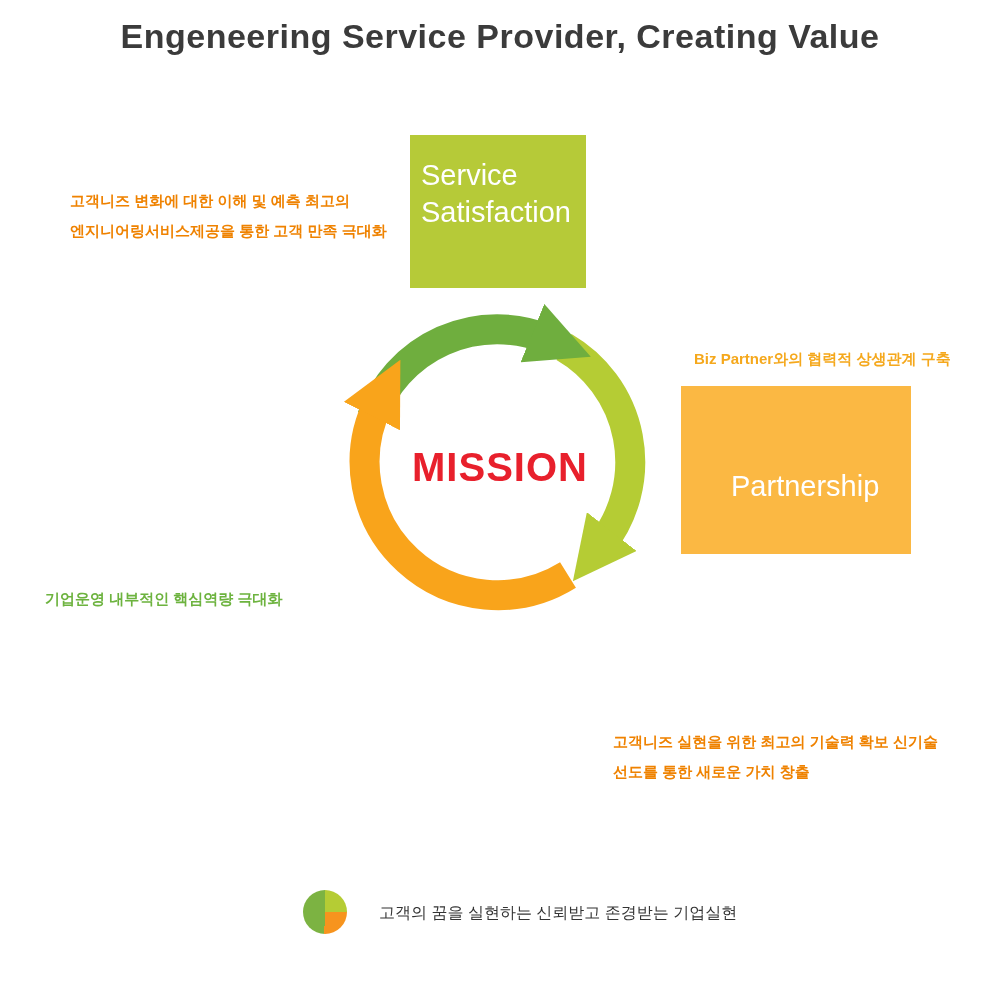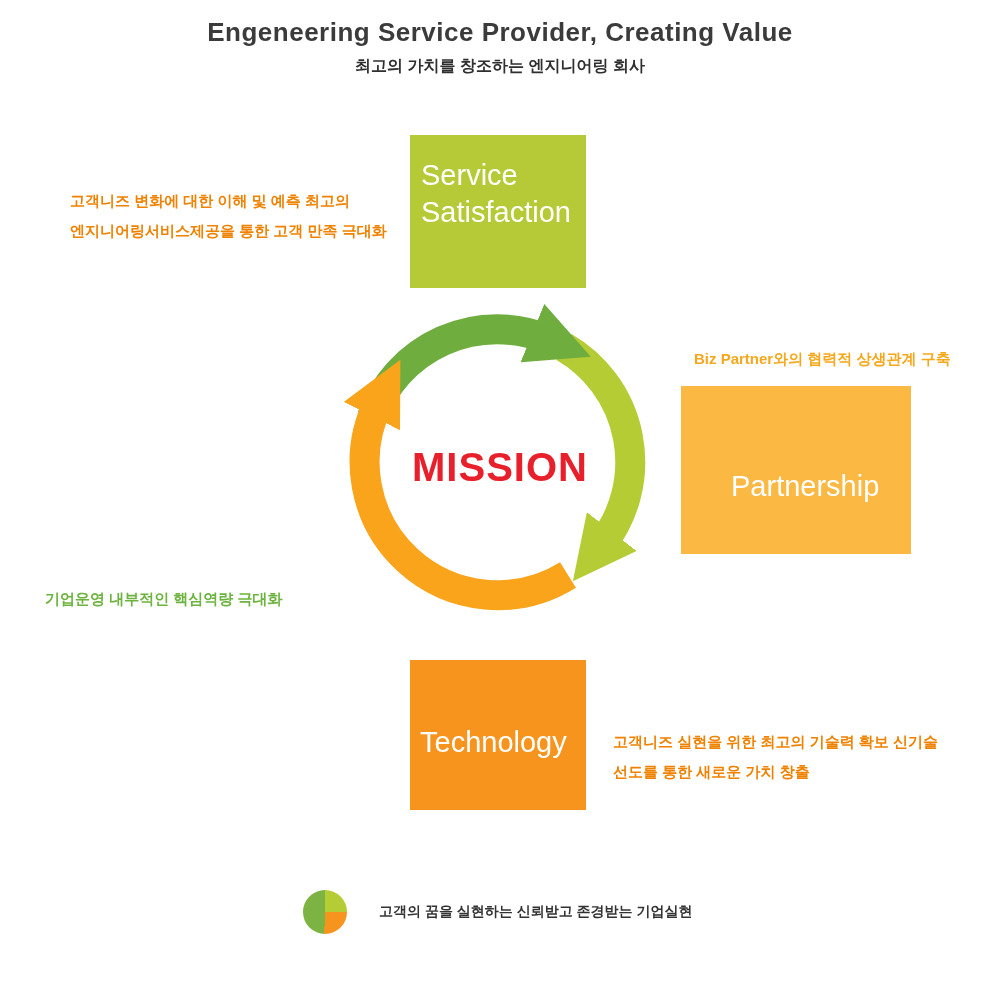--- a/index.html
+++ b/index.html
@@ -1,20 +1,20 @@
 <!DOCTYPE html>
 <html><head>
 <meta charset="utf-8">
 <style>
   html,body{margin:0;padding:0;background:#ffffff;}
   body{font-family:"Liberation Sans","DejaVu Sans",sans-serif;}
   .stage{position:relative;width:1000px;height:1000px;background:#ffffff;overflow:hidden;}
 
   .title{position:absolute;top:17px;left:0;width:100%;text-align:center;
-         font-size:26px;font-weight:bold;color:#3b3b3b;letter-spacing:0.5px;}
+         font-size:34px;font-weight:bold;color:#3b3b3b;letter-spacing:0.5px;}
   .subtitle{position:absolute;top:56px;left:0;width:100%;text-align:center;
          font-size:16px;font-weight:bold;color:#2f2f2f;}
 
   .block{position:absolute;color:#ffffff;}
   .block-label{font-size:29px;font-weight:normal;}
   .block-top{left:410px;top:135px;width:176px;height:153px;background:#b6ca38;}
   .block-top .block-label{padding:22px 0 0 11px;line-height:37px;}
   .block-right{left:681px;top:386px;width:230px;height:168px;background:#fbb843;}
   .block-right .block-label{padding:84px 0 0 50px;}
   .block-bottom{left:410px;top:660px;width:176px;height:150px;background:#f7941e;}
@@ -28,29 +28,28 @@
   .ann{position:absolute;font-size:15px;font-weight:bold;line-height:30px;}
   .ann-customer{left:58px;top:186px;color:#ef8200;margin-left:12px;}
   .ann-partnership{left:694px;top:344px;color:#f5a81c;}
   .ann-competency{left:45px;top:584px;color:#6db33f;}
   .ann-technology{left:613px;top:727px;color:#ef8200;width:390px;}
 
   .arrows{position:absolute;left:0;top:0;pointer-events:none;}
 
   .footer-icon{position:absolute;left:303px;top:890px;width:44px;height:44px;border-radius:50%;
     background:conic-gradient(#b5cc34 0 90deg,#f7941e 90deg 182deg,#7cb342 182deg 360deg);}
-  .footer-text{position:absolute;left:379px;top:903px;font-size:14px;font-weight:bold;color:#333333;}
+  .footer-text{position:absolute;left:379px;top:903px;font-size:16px;font-weight:normal;color:#333333;}
 </style>
 </head>
 <body>
 
 <div class="stage">
 
   <div class="title">Engeneering Service Provider, Creating Value</div>
-  <div class="subtitle">최고의 가치를 창조하는 엔지니어링 회사</div>
 
   <svg class="arrows" width="1000" height="1000" viewBox="0 0 1000 1000">
     <defs>
       <marker id="head-lime" viewBox="0 0 10 10" refX="2.5" refY="5" markerWidth="2.1" markerHeight="2.1" orient="auto">
         <path d="M0 0 L10 5 L0 10 Z" fill="#b5cc34"></path>
       </marker>
       <marker id="head-green" viewBox="0 0 10 10" refX="2.5" refY="5" markerWidth="2.1" markerHeight="2.1" orient="auto">
         <path d="M0 0 L10 5 L0 10 Z" fill="#6fae3e"></path>
       </marker>
       <marker id="head-orange" viewBox="0 0 10 10" refX="2.5" refY="5" markerWidth="2.1" markerHeight="2.1" orient="auto">
@@ -66,23 +65,20 @@
     <div class="block-label">
       <div>Service</div>
       <div>Satisfaction</div>
     </div>
   </div>
 
   <div class="block block-right">
     <div class="block-label">Partnership</div>
   </div>
 
-  <div class="block block-bottom">
-    <div class="block-label">Technology</div>
-  </div>
 
 
   <div class="mission">MISSION</div>
 
   <div class="ann ann-customer">
     <div>고객니즈 변화에 대한 이해 및 예측 최고의</div>
     <div>엔지니어링서비스제공을 통한 고객 만족 극대화</div>
   </div>
 
   <div class="ann ann-partnership">Biz Partner와의 협력적 상생관계 구축</div>

